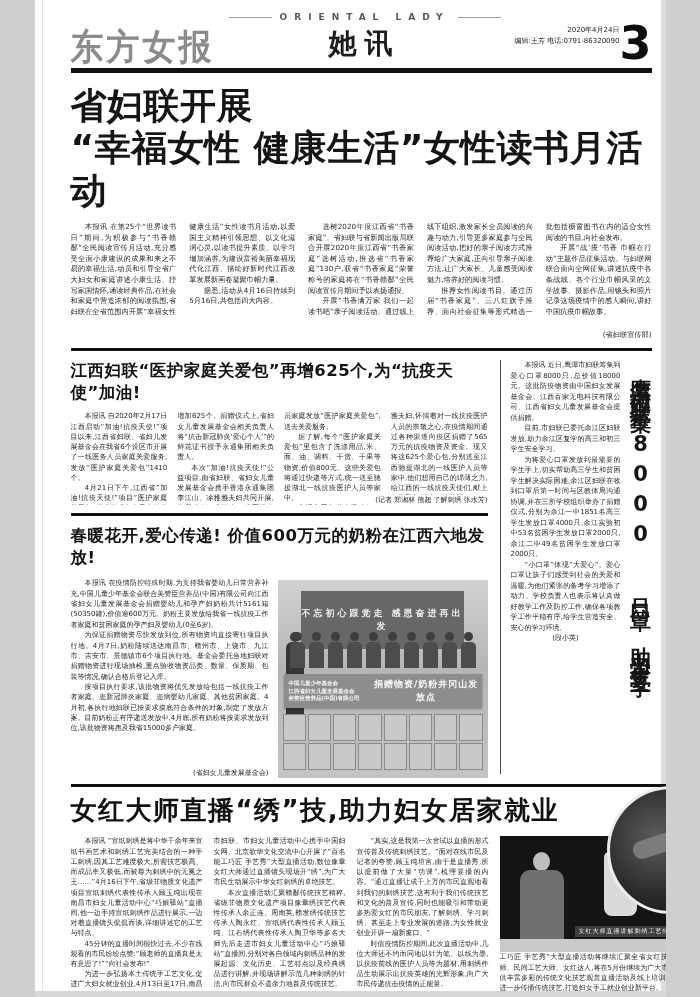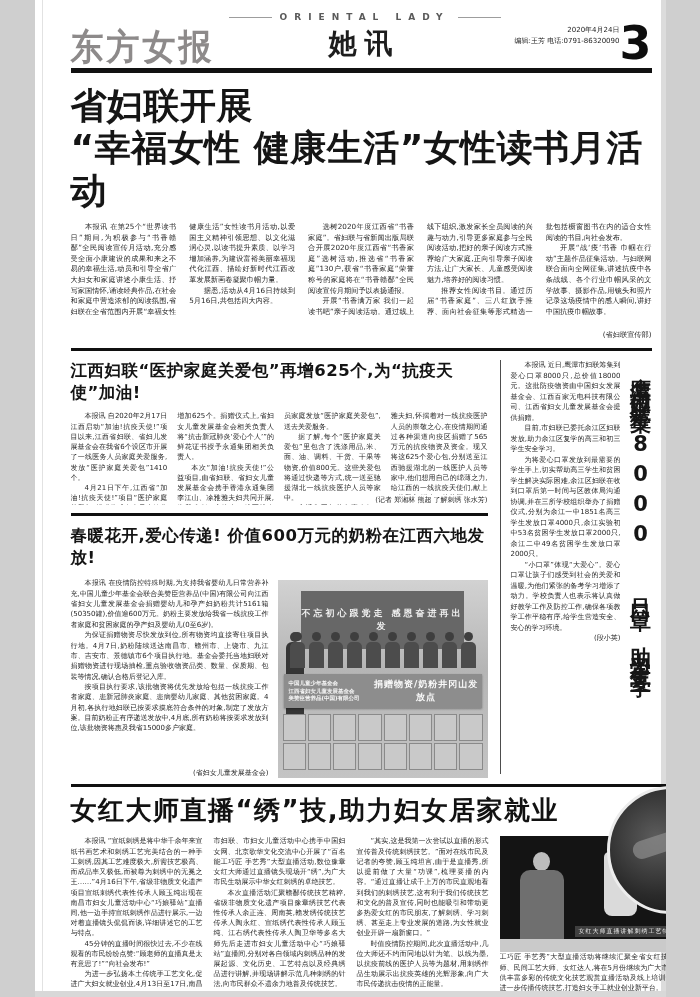--- a/index.html
+++ b/index.html
@@ -58,21 +58,21 @@
                 display:flex; align-items:center; box-shadow:0 1px 2px rgba(0,0,0,.35); }
   .org-lines { width:44%; padding-left:5px; color:#f6f6f6; font-size:5.5px; line-height:1.35; font-weight:700; }
   .banner-main { flex:1; color:#fafafa; font-size:9px; font-weight:900; letter-spacing:1px; text-align:center; }
   .boxes { position:absolute; bottom:8px; left:5px; right:5px; height:56px; display:grid;
            grid-template-columns:repeat(8,1fr); grid-template-rows:1fr 1fr; gap:2px; }
   .box { background:#c9c9c9; border:1px solid #8a8a8a; }
 
   
   .sidebar-text { width:110px; font-size:7px; line-height:1.5; text-align:justify; color:#262626; overflow:hidden; }
   .sidebar-text p { margin:0; text-indent:2em; }
-  .sidebar-byline { text-align:right; text-indent:0 !important; margin-top:3px; }
+  .sidebar-byline { text-align:center; text-indent:0 !important; margin-top:3px; }
   .sidebar-title { writing-mode:vertical-rl; text-orientation:upright; font-size:21px; font-weight:800;
                    color:#161616; letter-spacing:6px; line-height:1.05; margin-left:9px; height:100%; }
 
   
   .bottom { width:612px; position:relative; }
   .rule-bottom { border-top:3px solid #101010; margin:6px 0 6px; width:612px; }
   .h2-big { font-size:26px; font-weight:900; letter-spacing:1.5px; color:#121212; margin:0 0 8px; }
   .bottom-row { display:flex; gap:11px; height:202px; }
   .bottom-cols { width:418px; column-count:3; column-gap:11px; font-size:7px; line-height:1.46;
                  text-align:justify; color:#262626; overflow:hidden; }

